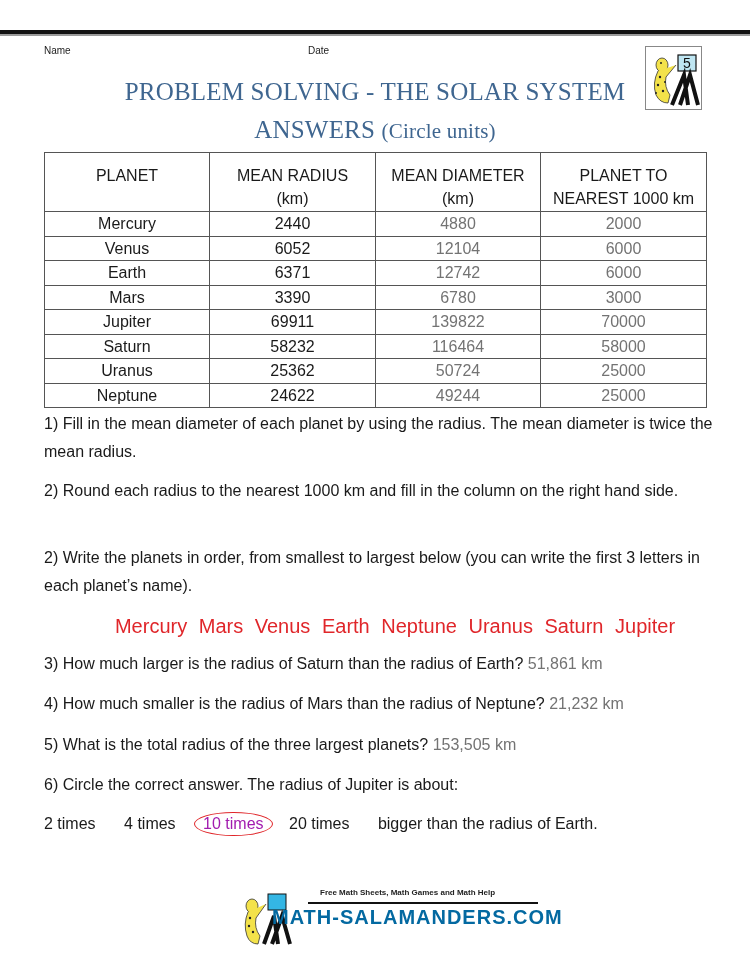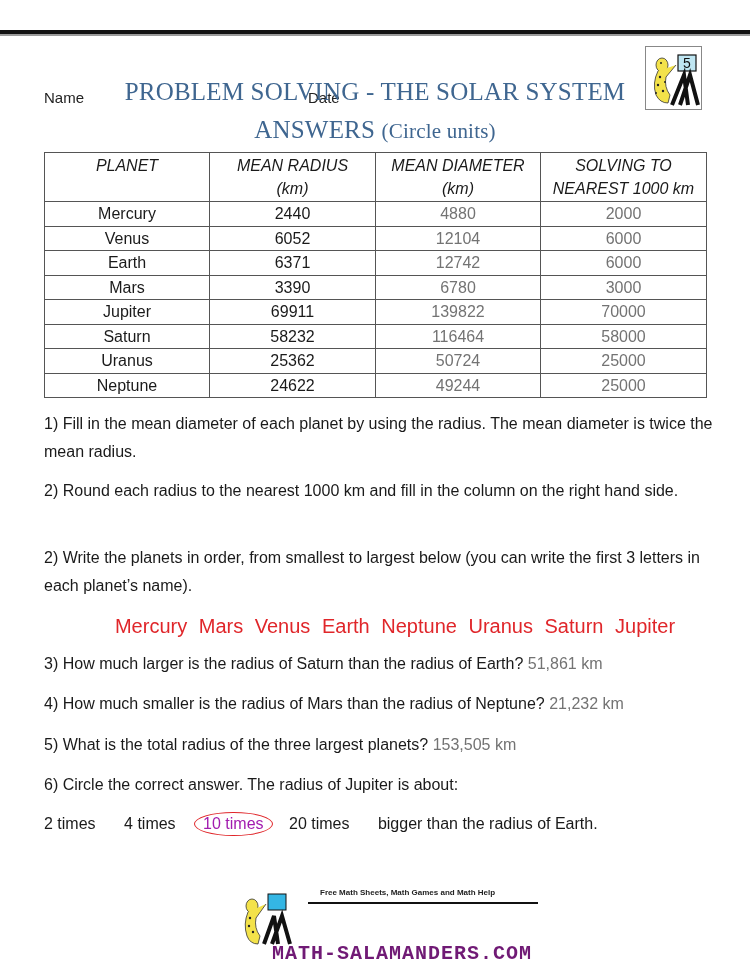--- a/index.html
+++ b/index.html
@@ -1,51 +1,51 @@
 <!DOCTYPE html>
 <html><head>
   <meta charset="utf-8">
   <style>
     html, body { margin: 0; padding: 0; }
     body {
       width: 750px; height: 970px; background: #ffffff; position: relative; overflow: hidden;
       font-family: "Liberation Sans", sans-serif; color: #1a1a1a;
     }
     .topline { position: absolute; left: 0; top: 30px; width: 750px; height: 4px; background: #111; box-shadow: 0 2px 0 #9a9a9a; }
-    .label-small { position: absolute; top: 45px; font-size: 15px; color: #222; margin-top: 44px; }
+    .label-small { position: absolute; top: 45px; font-size: 10px; color: #222; }
     .title {
       position: absolute; left: 0; width: 750px; text-align: center;
       font-family: "Liberation Serif", serif; color: #3f6690; font-size: 25px; letter-spacing: 0.2px;
     }
     .title .sub { font-size: 21px; }
     .logo-box {
       position: absolute; left: 645px; top: 46px; width: 55px; height: 62px;
       border: 1px solid #888; background: #fff;
     }
     table.planets {
       position: absolute; left: 44px; top: 152px; border-collapse: collapse;
       font-family: "Liberation Sans", sans-serif; font-size: 16px;
     }
     table.planets th, table.planets td {
       border: 1px solid #555; text-align: center; padding: 0; font-weight: normal;
     }
-    table.planets th { height: 47px; line-height: 23px; vertical-align: top; padding-top: 1px; font-style: italic; }
+    table.planets th { height: 47px; line-height: 23px; vertical-align: top; padding-top: 11px; }
     table.planets td { height: 23.5px; line-height: 23px; }
     .c1 { width: 164px; } .c2 { width: 165px; } .c3 { width: 164px; } .c4 { width: 165px; }
     .red { color: #737373; }
     .para { position: absolute; left: 44px; width: 670px; font-size: 16px; line-height: 28px; }
     .order { position: absolute; left: 0; width: 750px; text-align: center; font-size: 20px; color: #e0262a; padding-left: 20px; }
     .order span { margin: 0 3px; }
     .choices { position: absolute; left: 44px; top: 812px; font-size: 16px; white-space: nowrap; }
     .choice { display: inline-block; margin-right: 24px; position: relative; }
     .choice.circled { color: #a21caf; border: 1.5px solid #e0262a; border-radius: 50%; padding: 2px 8px; margin-left: -10px; margin-right: 12px; }
     .footer { position: absolute; left: 240px; top: 888px; width: 300px; height: 62px; }
     .footer .tagline { position: absolute; left: 80px; top: 0; font-size: 8px; font-weight: bold; color: #222; white-space: nowrap; }
     .footer .rule { position: absolute; left: 68px; top: 14px; width: 230px; height: 2px; background: #111; }
-    .footer .site { position: absolute; left: 32px; top: 18px; font-family: Liberation Mono, monospace; font-size: 20px; font-weight: bold; letter-spacing: 1px; color: #701a75; white-space: nowrap; margin-top: 36px; }
+    .footer .site { position: absolute; left: 32px; top: 18px; font-family: Liberation Sans, sans-serif; font-size: 20px; font-weight: bold; letter-spacing: 1px; color: #0369a1; white-space: nowrap; }
   </style>
 </head>
 <body>
 
 <div class="topline"></div>
 <div class="label-small" style="left:44px">Name</div>
 <div class="label-small" style="left:308px">Date</div>
 
 <div class="logo-box">
   <svg width="55" height="62" viewBox="0 0 55 62">
@@ -68,21 +68,21 @@
   <span>ANSWERS</span>
   <span class="sub">(Circle units)</span>
 </div>
 
 <table class="planets">
   <thead>
     <tr>
       <th class="c1"><span>PLANET</span></th>
       <th class="c2"><span>MEAN RADIUS</span><br><span>(km)</span></th>
       <th class="c3"><span>MEAN DIAMETER</span><br><span>(km)</span></th>
-      <th class="c4"><span>SOLVING TO</span><br><span>NEAREST 1000 km</span></th>
+      <th class="c4"><span>PLANET TO</span><br><span>NEAREST 1000 km</span></th>
     </tr>
   </thead>
   <tbody>
     <tr>
       <td>Mercury</td>
       <td>2440</td>
       <td class="red">4880</td>
       <td class="red">2000</td>
     </tr>
     <tr>

